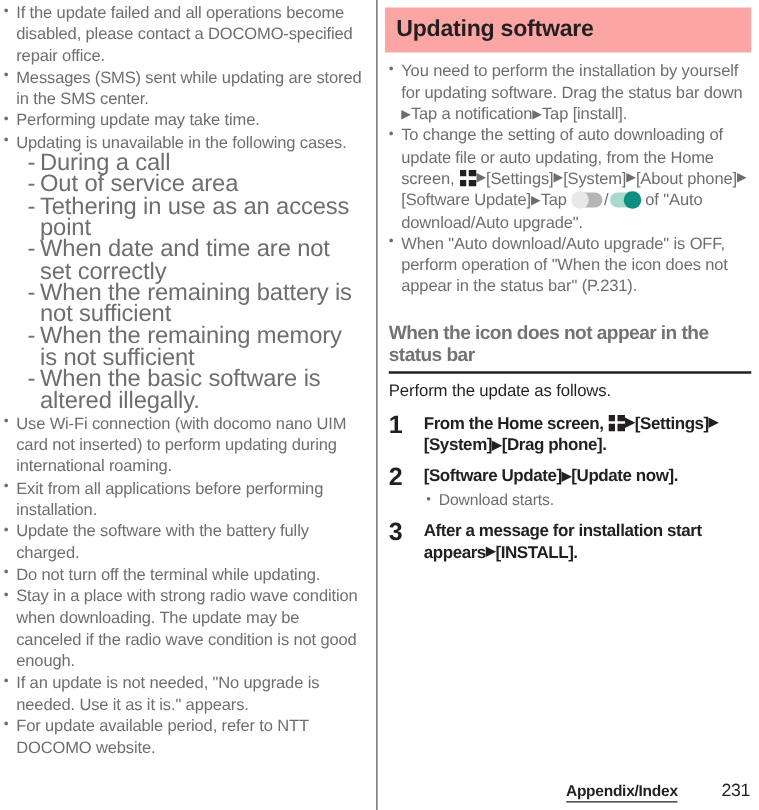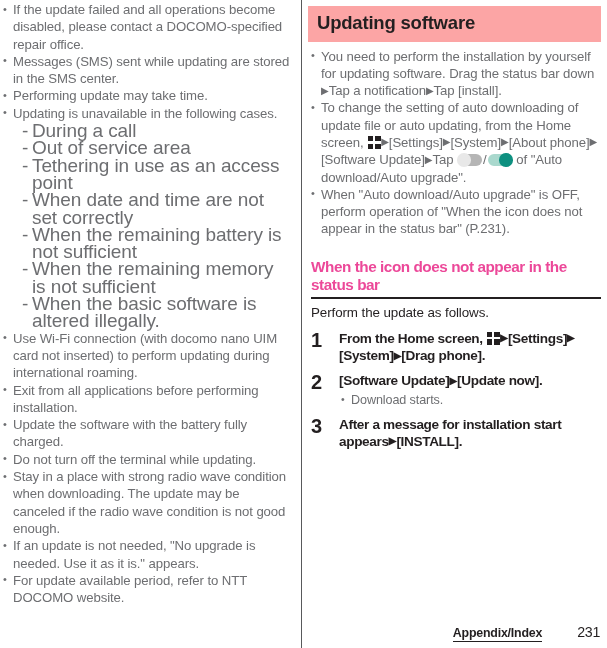--- a/index.html
+++ b/index.html
@@ -90,21 +90,21 @@
     padding: 8px 0 9px 9px;
     margin: 6px 0 6px -3px;
     letter-spacing: -0.2px;
   }
 
   
   .subhead {
     font-weight: bold;
     font-size: 15.3px;
     line-height: 18.5px;
-    color: #ec4899;
+    color: #737373;
     letter-spacing: -0.45px;
     margin-top: 20px;
     padding-bottom: 2px;
   }
   .rule {
     border-bottom: 2.2px solid #231f20;
     margin-bottom: 5px;
   }
 
   .lead {

